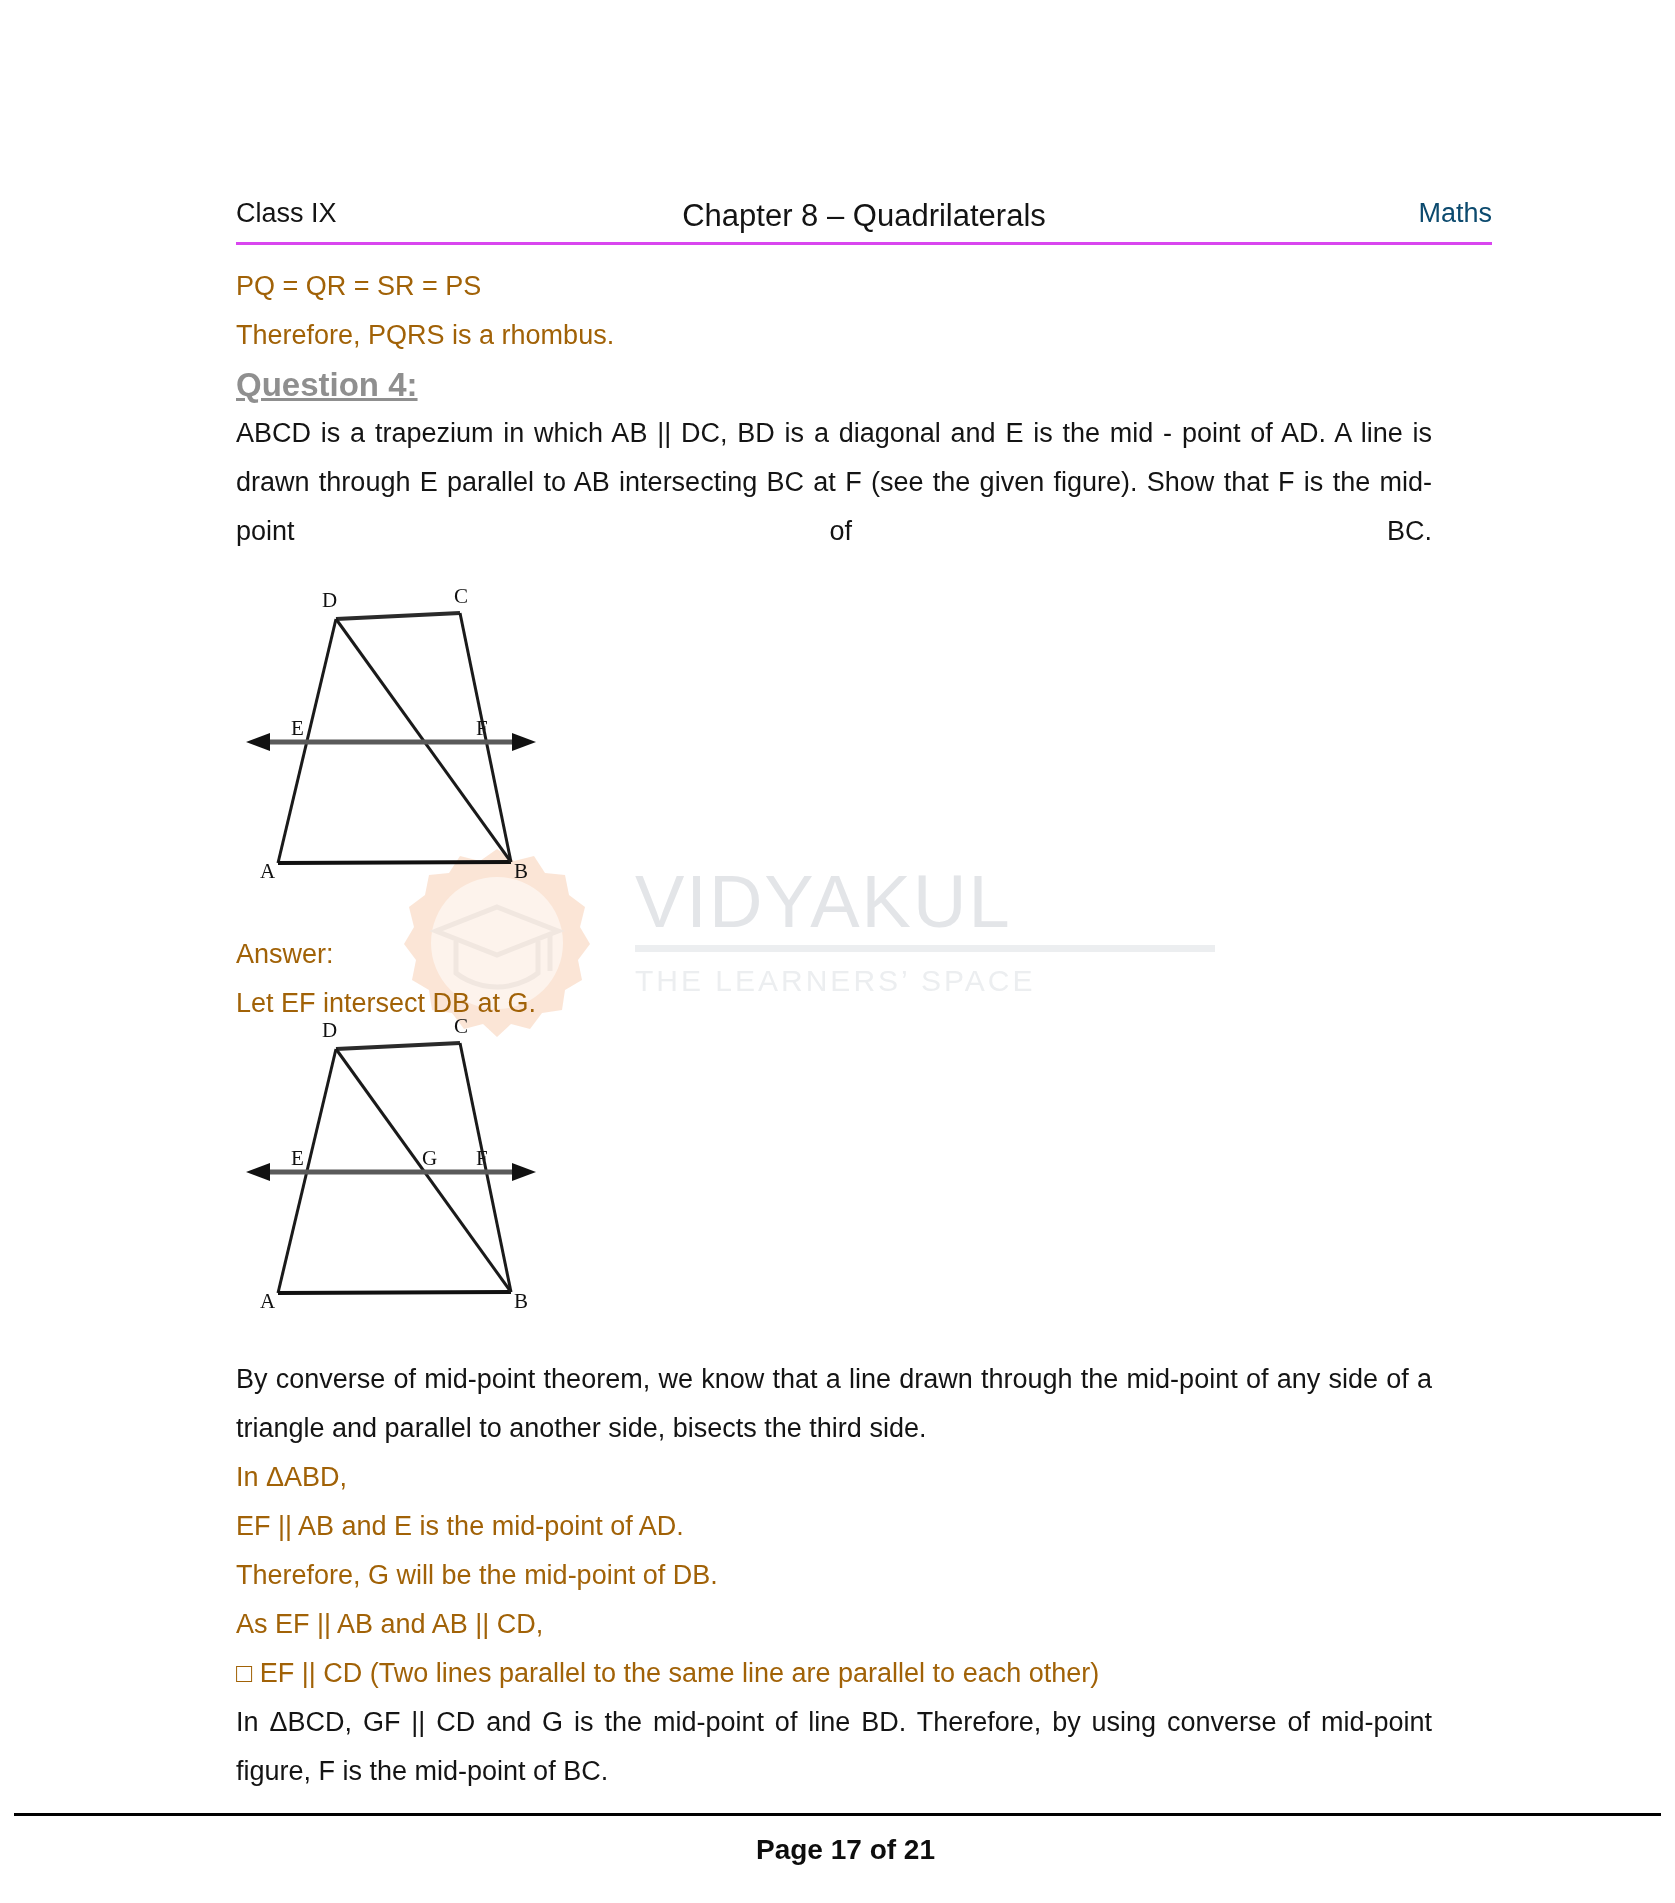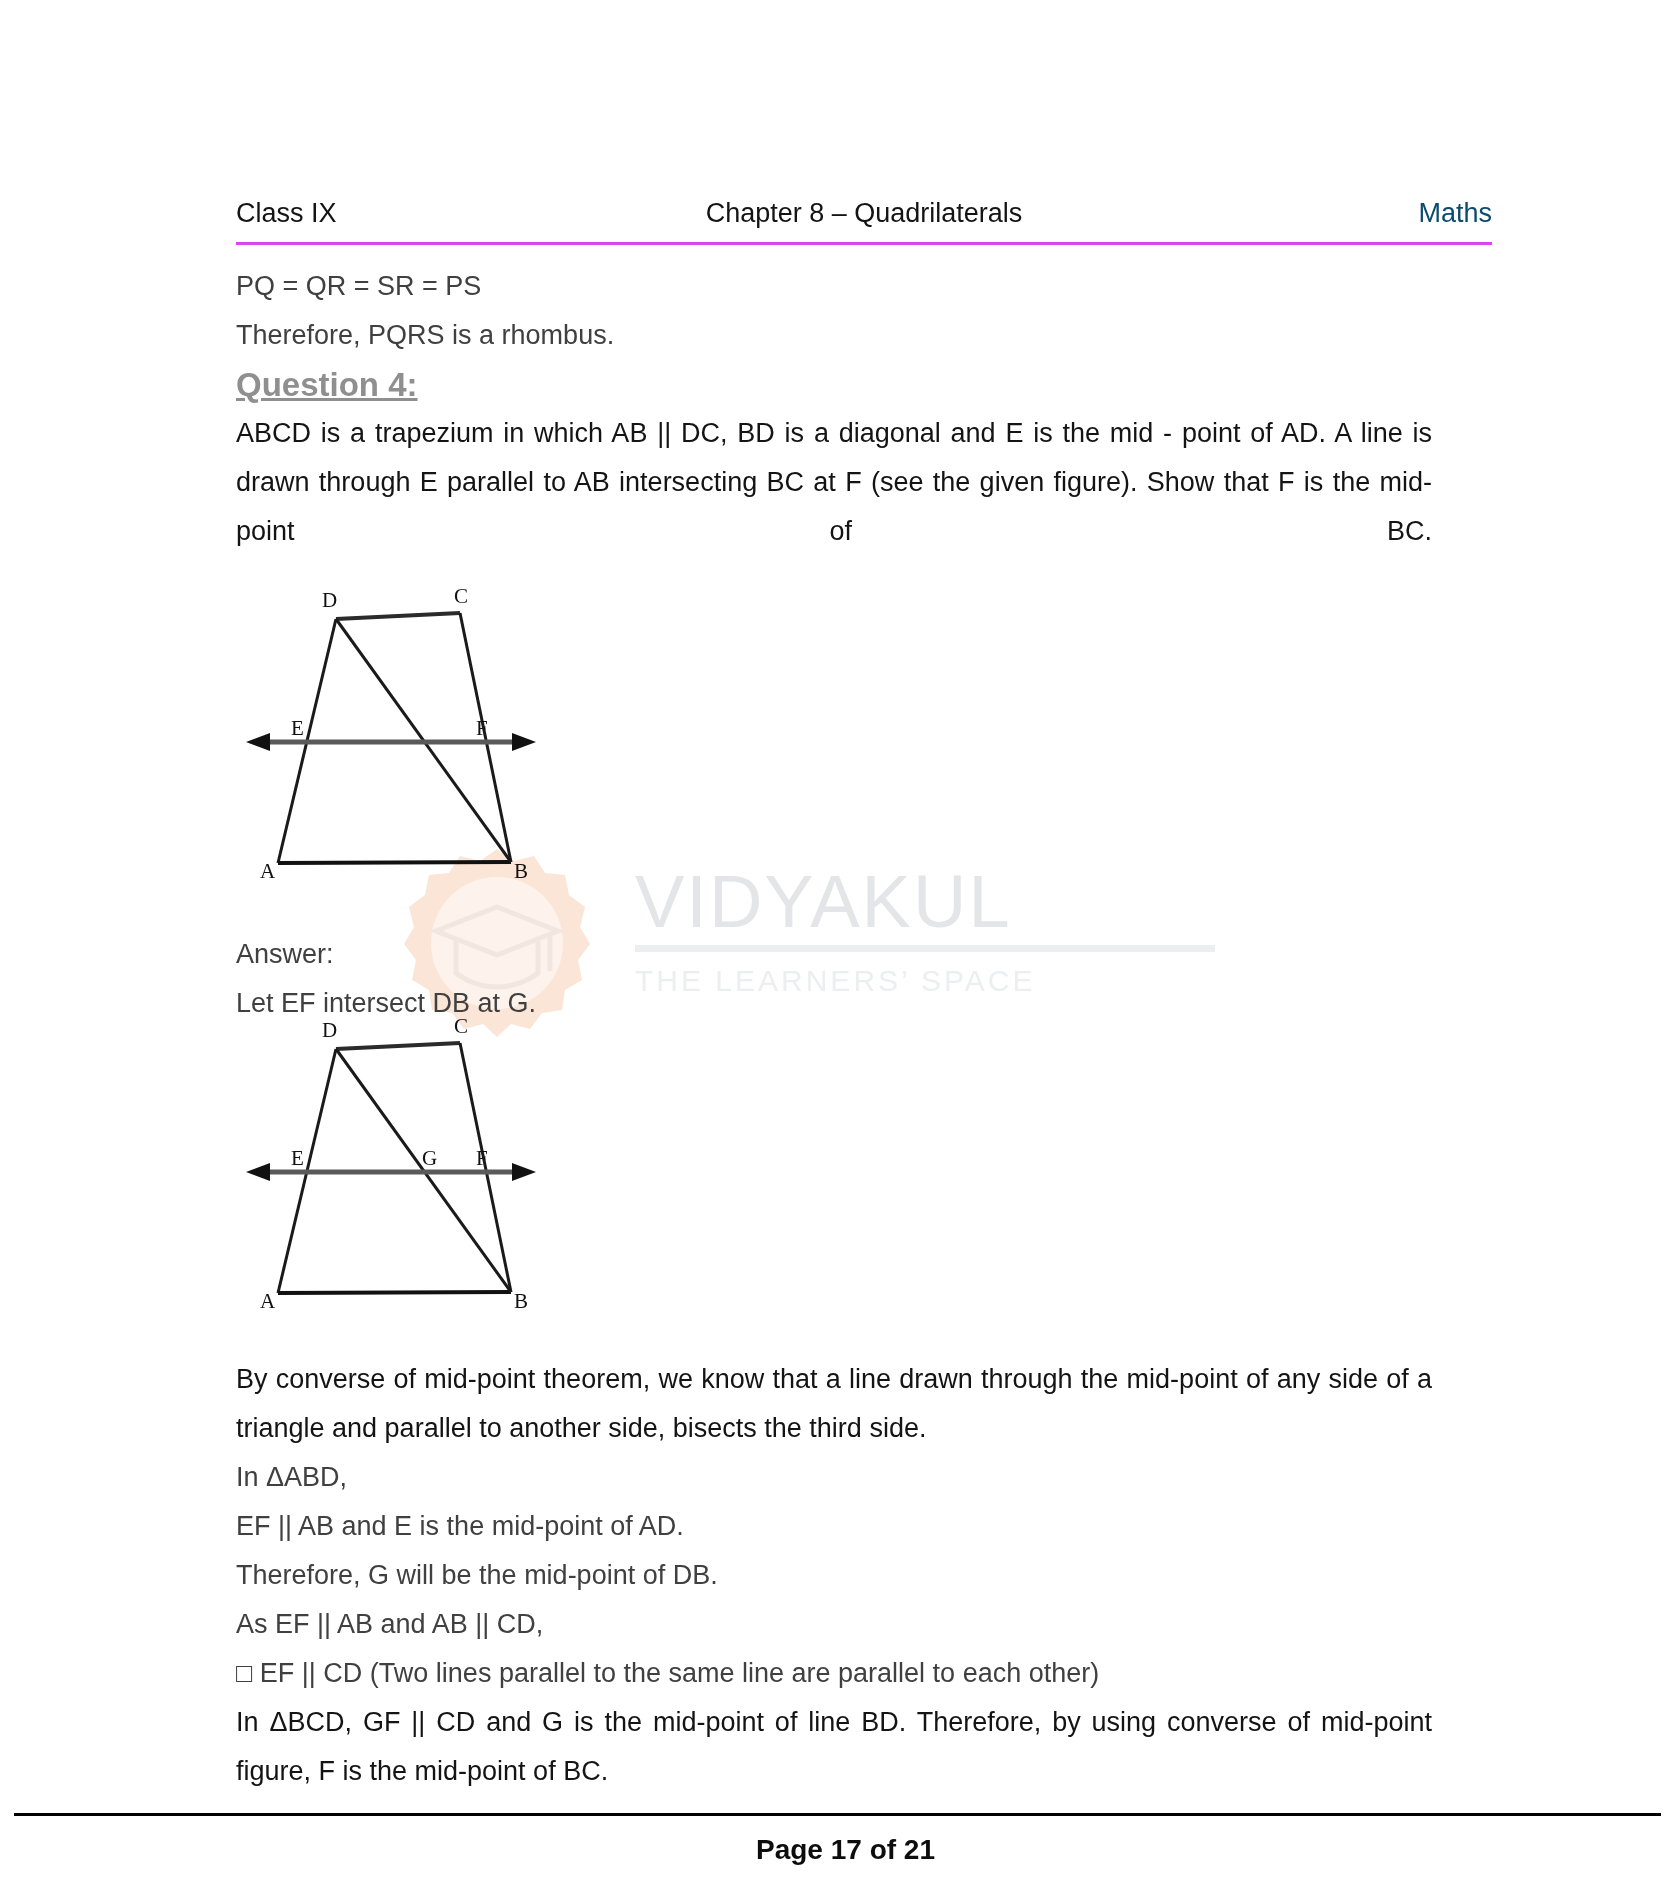--- a/index.html
+++ b/index.html
@@ -85,21 +85,21 @@
     top: 0;
     font-size: 27px;
     color: #141414;
   }
   .hdr-center {
     position: absolute;
     left: 0;
     top: 0;
     width: 100%;
     text-align: center;
-    font-size: 27px;
+    font-size: 31px;
     color: #141414;
   }
   .hdr-right {
     position: absolute;
     right: 0;
     top: 0;
     font-size: 27px;
     color: #0c4a6e;
   }
 
@@ -107,21 +107,21 @@
   .body-col {
     position: absolute;
     left: 236px;
     top: 262px;
     width: 1200px;
     z-index: 2;
   }
   .ln {
     font-size: 27px;
     line-height: 49px;
-    color: #404040;
+    color: #a16207;
     white-space: nowrap;
   }
   .q-head {
     font-size: 33px;
     line-height: 49px;
     font-weight: bold;
     color: #8f8f8f;
     text-decoration: underline;
   }
   .para {

